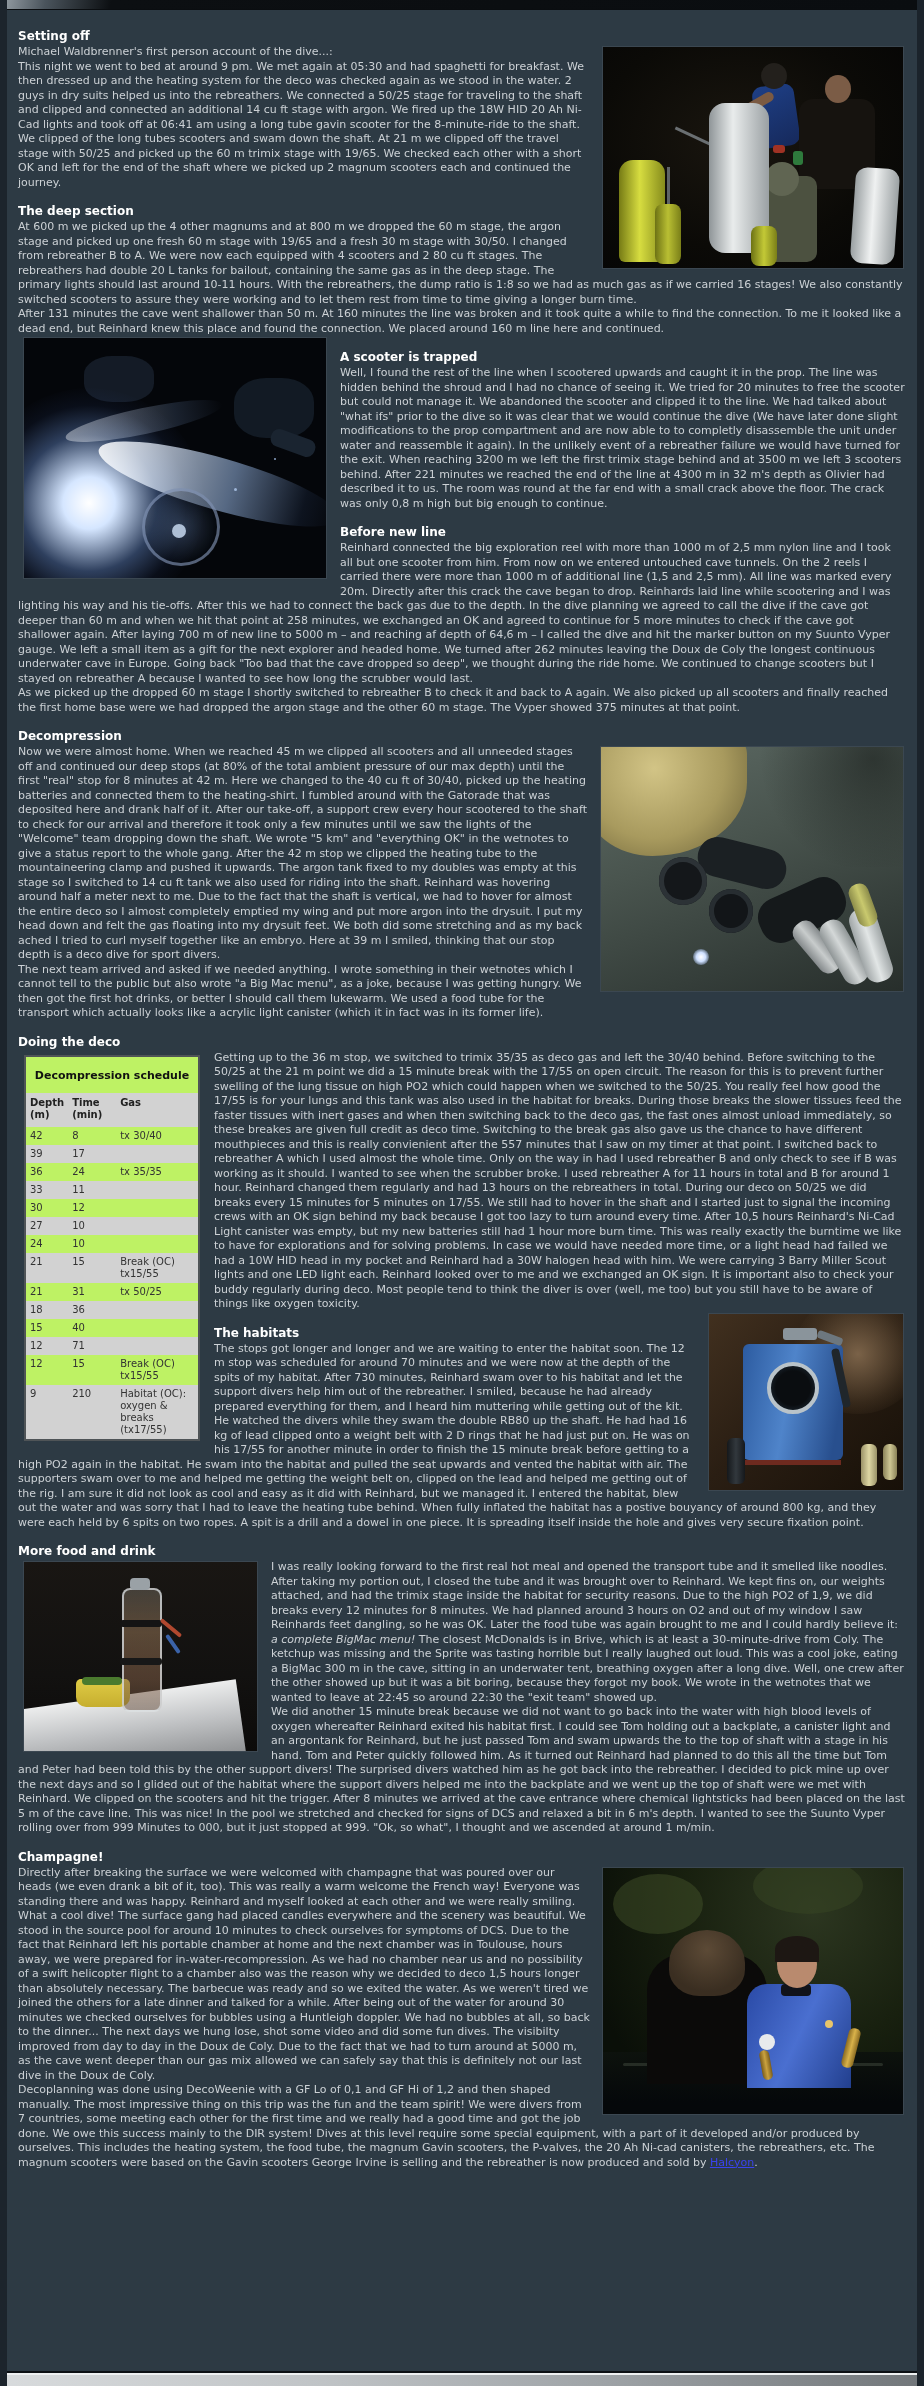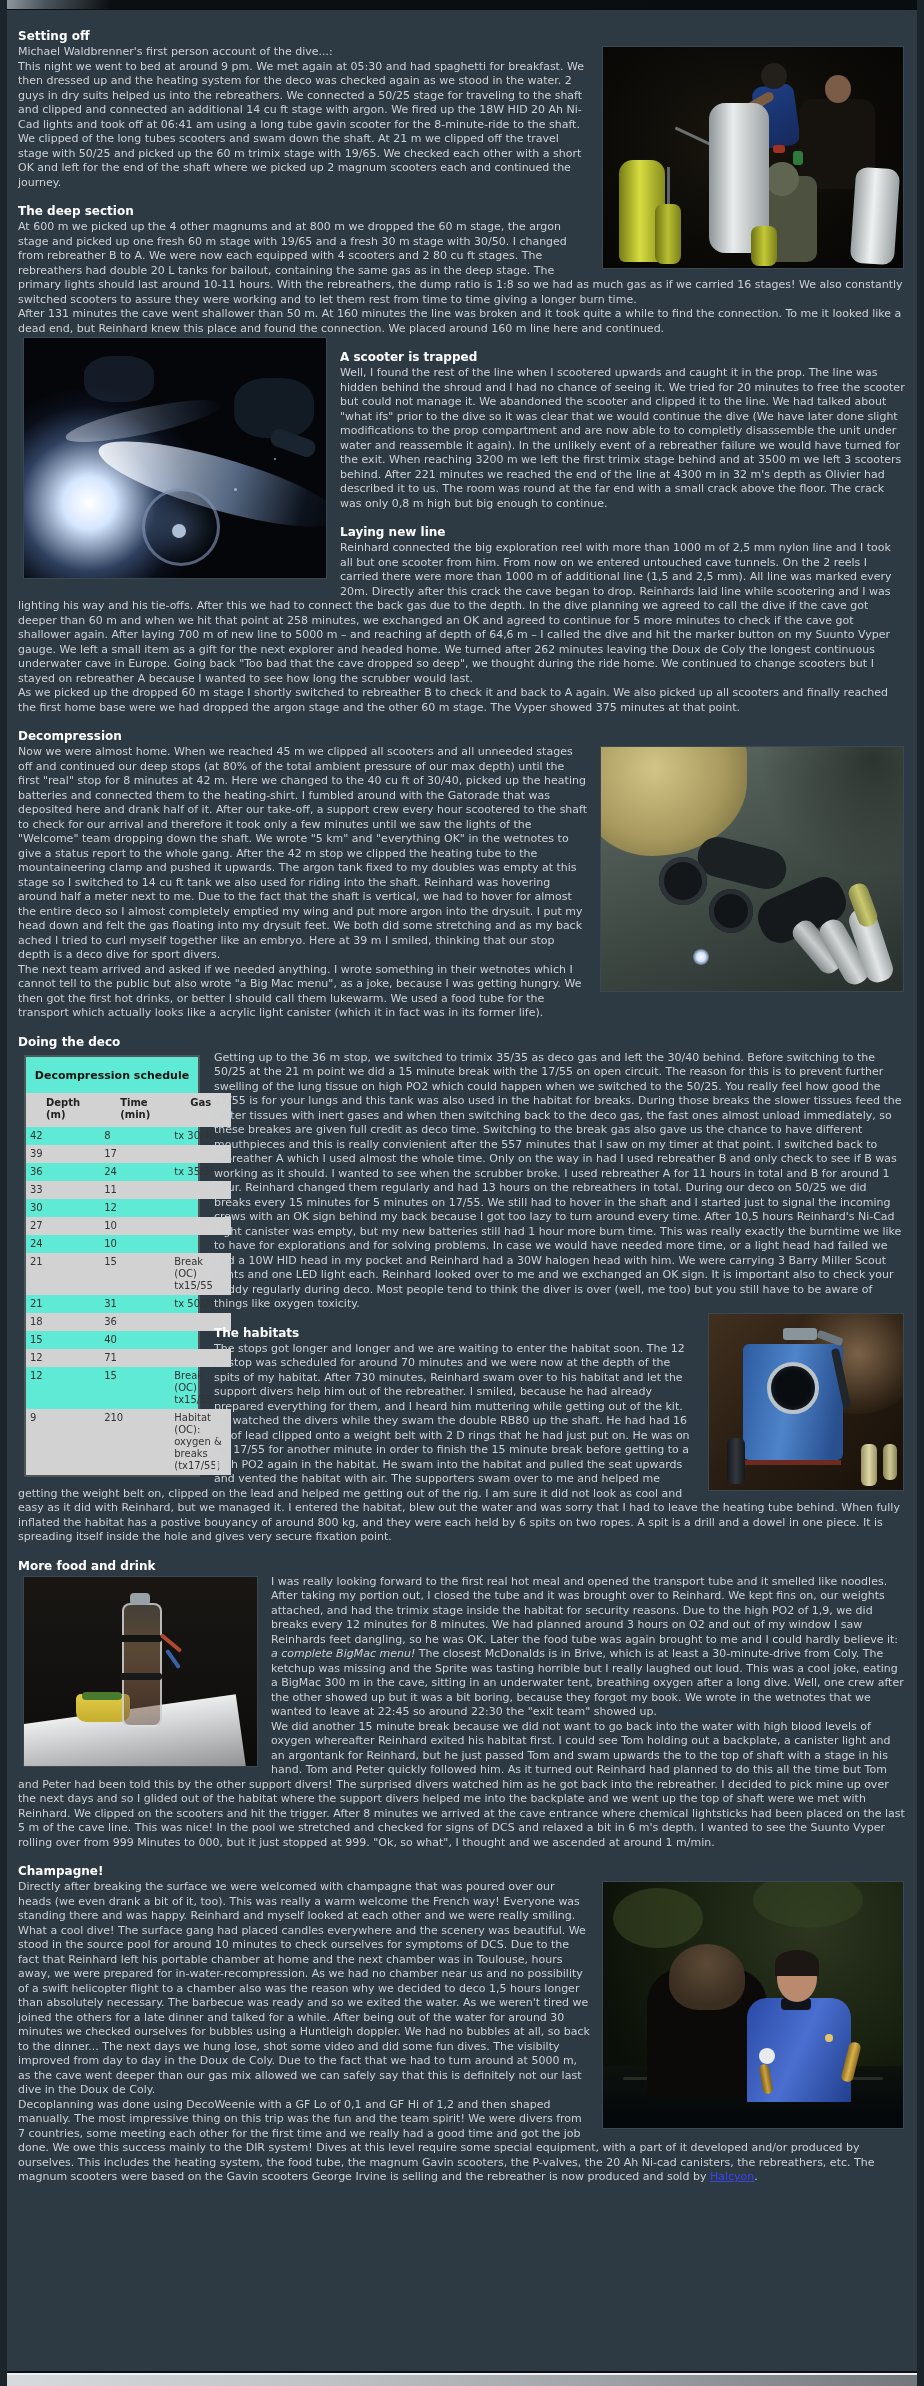--- a/index.html
+++ b/index.html
@@ -137,25 +137,25 @@
   .p6 .hair2{right:84px;bottom:152px;width:44px;height:26px;border-radius:50% 50% 0 0;background:#1d1713;}
   .p6 .neck{right:92px;bottom:118px;width:30px;height:12px;background:#11131a;border-radius:4px;}
   .p6 .logo{right:128px;bottom:64px;width:16px;height:16px;border-radius:50%;background:#e8eaec;}
   .p6 .bottle1{right:46px;bottom:46px;width:12px;height:40px;border-radius:5px;background:linear-gradient(90deg,#8a6a22,#d9b24a 50%,#8a6a22);transform:rotate(14deg);}
   .p6 .bottle2{right:132px;bottom:34px;width:10px;height:30px;border-radius:5px;background:linear-gradient(90deg,#7a5c1c,#caa23e 50%,#7a5c1c);transform:rotate(-10deg);}
   .p6 .glint{right:70px;bottom:86px;width:8px;height:8px;border-radius:50%;background:#e8c56a;}
 
   
   .deco-table{
     float:left;width:172px;margin:4px 14px 6px 6px;
-    background:#5eead4;border:2px solid #4f5457;color:#222;
+    background:#bef264;border:2px solid #4f5457;color:#222;
   }
   .deco-title{text-align:center;font-weight:bold;font-size:11px;color:#111;padding:12px 4px 10px;}
   .deco-table table{border-collapse:collapse;width:100%;font-size:10px;line-height:12px;}
-  .deco-table th{background:#d2d2d2;text-align:left;font-weight:bold;padding:4px 20px 6px;vertical-align:top;color:#222;}
+  .deco-table th{background:#d2d2d2;text-align:left;font-weight:bold;padding:4px 4px 6px;vertical-align:top;color:#222;}
   .deco-table td{padding:3px 4px;vertical-align:top;color:#333;}
   .deco-table tbody tr:nth-child(even){background:#d2d2d2;}
   .deco-table th:nth-child(1){width:34px;}
   .deco-table th:nth-child(2){width:40px;margin-top:26px;}
 </style>
 </head>
 <body>
 
 <div class="page">
   <div class="top-strip"></div>
@@ -196,21 +196,21 @@
         <div class="abs beam"></div>
         <div class="abs beam2"></div>
       <div class="abs prop"></div>
         <div class="abs hub"></div>
       <div class="abs spk1"></div>
         <div class="abs spk2"></div>
     </div>
     <h2>A scooter is trapped</h2>
     <p>Well, I found the rest of the line when I scootered upwards and caught it in the prop. The line was hidden behind the shroud and I had no chance of seeing it. We tried for 20 minutes to free the scooter but could not manage it. We abandoned the scooter and clipped it to the line. We had talked about "what ifs" prior to the dive so it was clear that we would continue the dive (We have later done slight modifications to the prop compartment and are now able to to completly disassemble the unit under water and reassemble it again). In the unlikely event of a rebreather failure we would have turned for the exit. When reaching 3200 m we left the first trimix stage behind and at 3500 m we left 3 scooters behind. After 221 minutes we reached the end of the line at 4300 m in 32 m's depth as Olivier had described it to us. The room was round at the far end with a small crack above the floor. The crack was only 0,8 m high but big enough to continue.</p>
 
-    <h2>Laying new line</h2>
+    <h2>Before new line</h2>
     <p class="ml">Reinhard connected the big exploration reel with more than 1000 m of 2,5 mm nylon line and I took all but one scooter from him. From now on we entered untouched cave tunnels. On the 2 reels I carried there were more than 1000 m of additional line (1,5 and 2,5 mm). All line was marked every 20m. Directly after this crack the cave began to drop. Reinhards laid line while scootering and I was lighting his way and his tie-offs. After this we had to connect the back gas due to the depth. In the dive planning we agreed to call the dive if the cave got deeper than 60 m and when we hit that point at 258 minutes, we exchanged an OK and agreed to continue for 5 more minutes to check if the cave got shallower again. After laying 700 m of new line to 5000 m – and reaching af depth of 64,6 m – I called the dive and hit the marker button on my Suunto Vyper gauge. We left a small item as a gift for the next explorer and headed home. We turned after 262 minutes leaving the Doux de Coly the longest continuous underwater cave in Europe. Going back "Too bad that the cave dropped so deep", we thought during the ride home. We continued to change scooters but I stayed on rebreather A because I wanted to see how long the scrubber would last.
 As we picked up the dropped 60 m stage I shortly switched to rebreather B to check it and back to A again. We also picked up all scooters and finally reached the first home base were we had dropped the argon stage and the other 60 m stage. The Vyper showed 375 minutes at that point.</p>
 
     <h2>Decompression</h2>
     <div class="photo p3 fr">
       <div class="abs rock"></div>
         <div class="abs shade"></div>
       <div class="abs body3"></div>
         <div class="abs wheel1"></div>
         <div class="abs wheel2"></div>

